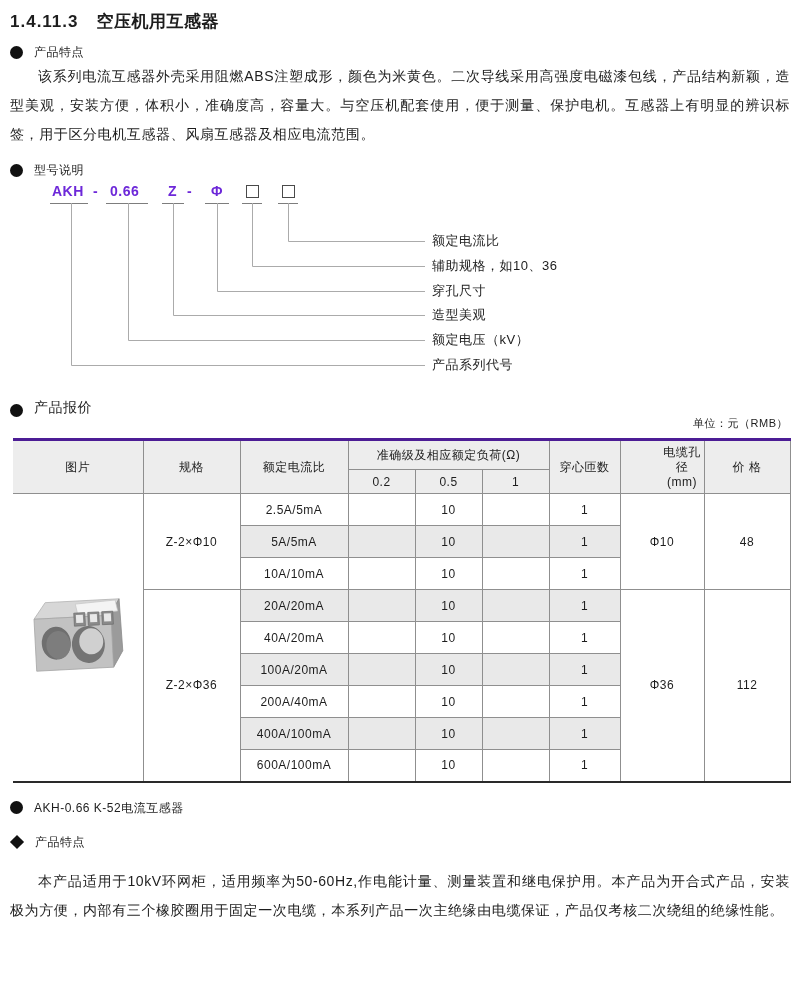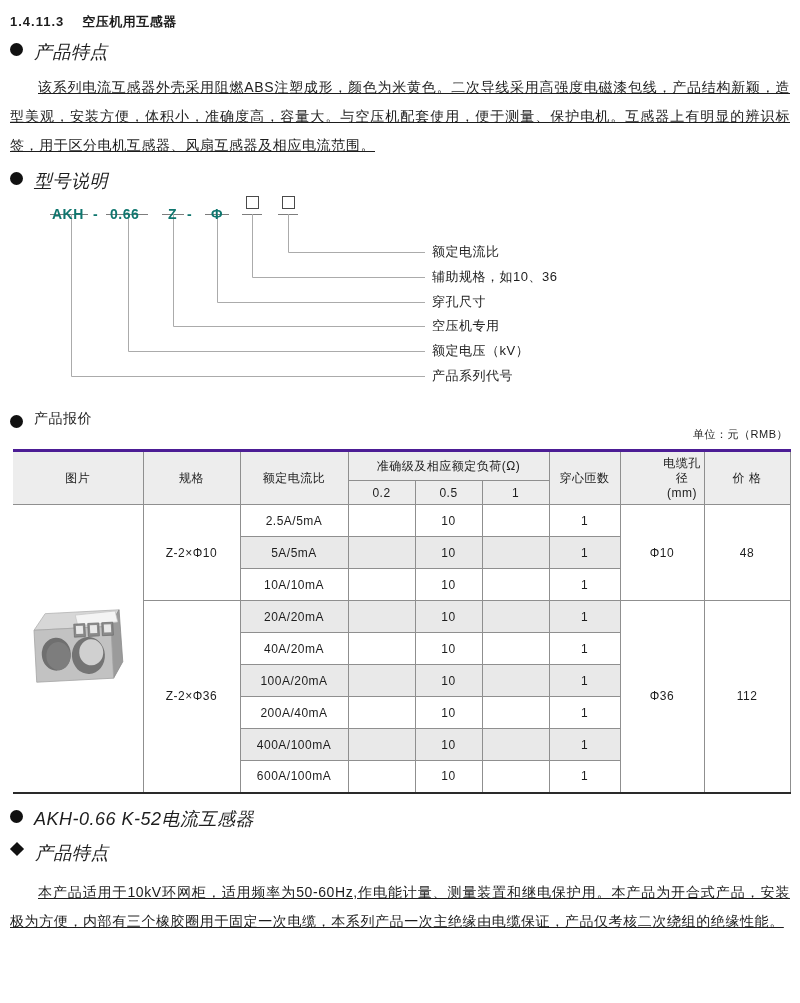--- a/index.html
+++ b/index.html
@@ -1,31 +1,31 @@
 <!DOCTYPE html>
 <html><head>
 <meta charset="utf-8">
 <style>
   html,body{margin:0;padding:0;background:#fff;}
   .page{
     position:relative;width:800px;height:1003px;background:#ffffff;overflow:hidden;
     font-family:"Liberation Sans","DejaVu Sans",sans-serif;color:#1d1d1d;
   }
-  .sec-title{margin:13px 10px 0;font-size:13px;font-weight:bold;letter-spacing:.5px;line-height:18px;}
+  .sec-title{margin:13px 10px 0;font-size:17px;font-weight:bold;letter-spacing:.5px;line-height:18px;}
   .sec-title .num{margin-right:18px;letter-spacing:1px;}
-  .bullet-row{display:flex;align-items:flex-start;margin:12px 10px 0;font-size:18px;letter-spacing:.5px;line-height:18px;font-style:italic;}
+  .bullet-row{display:flex;align-items:center;margin:12px 10px 0;font-size:12px;letter-spacing:.5px;line-height:18px;}
   .dot{width:13px;height:13px;background:#111;border-radius:50%;margin-right:11px;flex:0 0 auto;}
   .diamond{width:10px;height:10px;background:#111;transform:rotate(45deg);margin:0 13px 0 2px;flex:0 0 auto;}
-  .para{margin:12px 10px 0;font-size:14px;line-height:29px;letter-spacing:.6px;text-align:justify;text-indent:2em;text-decoration:underline;}
+  .para{margin:1px 10px 0;font-size:14px;line-height:29px;letter-spacing:.6px;text-align:justify;text-indent:2em;}
   .para.second{margin-top:16px;}
 
   
   .diagram{position:relative;height:196px;margin-top:2px;font-size:14px;}
   .diagram svg{position:absolute;left:0;top:0;}
-  .mpart{position:absolute;top:14px;line-height:16px;letter-spacing:.5px;font-weight:bold;color:#0f766e;}
+  .mpart{position:absolute;top:2px;line-height:16px;letter-spacing:.5px;font-weight:bold;color:#6d28d9;}
   .mbox{position:absolute;top:4px;width:11px;height:11px;border:1.5px solid #4a4a4a;background:#fff;}
   .dlabel{position:absolute;left:432px;font-size:13px;letter-spacing:.5px;line-height:18px;color:#1d1d1d;}
 
   
   .quote-row{position:relative;height:32px;margin:22px 10px 0;}
   .quote-row .bullet-inline{position:absolute;left:0;top:0;display:flex;align-items:flex-end;font-size:14px;letter-spacing:.5px;}
   .unit-note{position:absolute;right:2px;bottom:0;font-size:11px;letter-spacing:.5px;}
 
   
   table.price{
@@ -90,21 +90,21 @@
     <span class="mpart" style="left:110px">0.66</span>
     <span class="mpart" style="left:168px">Z</span>
     <span class="mpart" style="left:187px">-</span>
     <span class="mpart" style="left:211px">Φ</span>
     <span class="mbox" style="left:246px"></span>
     <span class="mbox" style="left:282px"></span>
 
     <span class="dlabel" style="top:51px">额定电流比</span>
     <span class="dlabel" style="top:76px">辅助规格，如10、36</span>
     <span class="dlabel" style="top:101px">穿孔尺寸</span>
-    <span class="dlabel" style="top:125px">空压机专用</span>
+    <span class="dlabel" style="top:125px">造型美观</span>
     <span class="dlabel" style="top:150px">额定电压（kV）</span>
     <span class="dlabel" style="top:175px">产品系列代号</span>
   </div>
 
   <div class="quote-row">
     <div class="bullet-inline">
       <span class="dot"></span>
       <span>产品报价</span>
     </div>
     <span class="unit-note">单位：元（RMB）</span>

